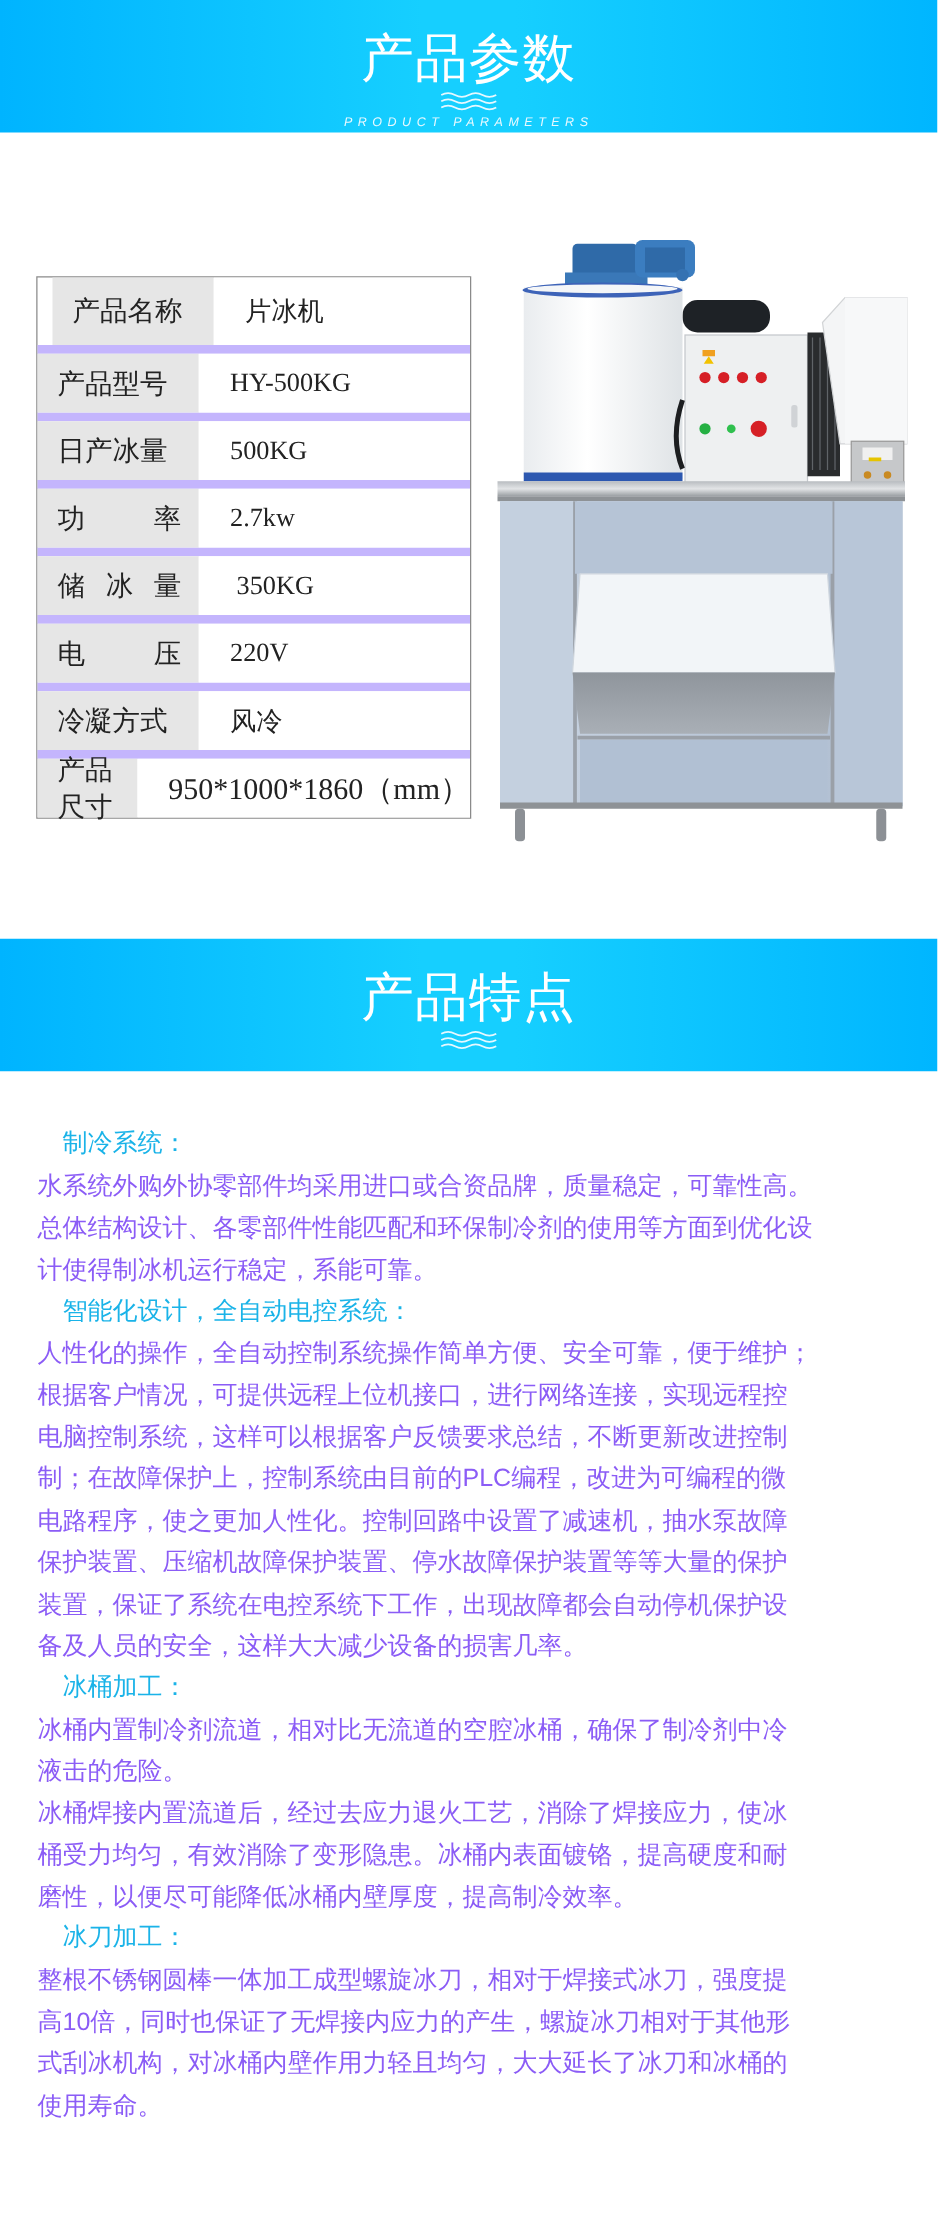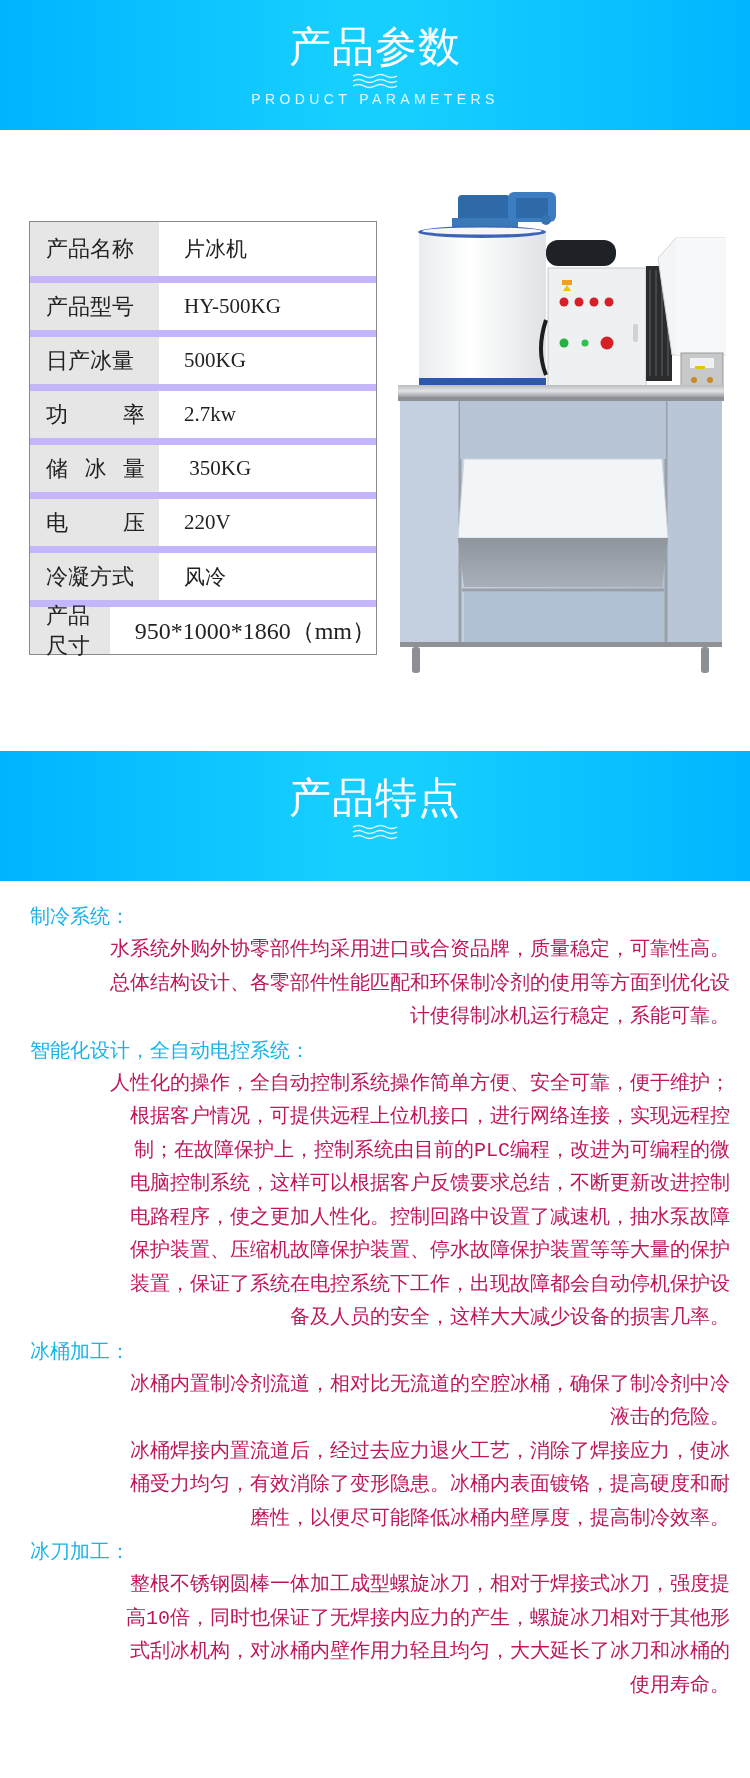--- a/index.html
+++ b/index.html
@@ -1,67 +1,67 @@
 <!DOCTYPE html>
 <html><head>
 <meta charset="utf-8">
 <style>
   * { margin: 0; padding: 0; box-sizing: border-box; }
   html, body { width: 750px; background: #ffffff; }
   body { position: relative; width: 750px; height: 1778px; overflow: hidden; font-family: "DejaVu Sans", sans-serif; }
 
   .banner {
-    position: absolute; left: 0; width: 750px; height: 130px;
+    position: absolute; left: 0; width: 750px; height: 106px;
     background: linear-gradient(90deg, #00b4ff 0%, #16cfff 45%, #16cfff 55%, #00b6ff 100%);
     color: #fff; text-align: center;
   }
   .banner .title {
     position: absolute; left: 0; right: 0; top: 22px;
     font-size: 42px; line-height: 50px; font-weight: normal; letter-spacing: 1px;
     font-family: "DejaVu Sans", sans-serif;
   }
   .banner .wave { position: absolute; left: 352px; top: 73px; width: 46px; height: 16px; }
   .banner .sub {
     position: absolute; left: 0; right: 0; top: 92px;
-    font-size: 14px; letter-spacing: 4.4px; font-family: "Liberation Sans", sans-serif;
-    color: #e8f9ff; line-height: 14px;
+    font-size: 10px; letter-spacing: 4.4px; font-family: "Liberation Sans", sans-serif;
+    color: #e8f9ff; line-height: 14px; font-style: italic;
   }
 
   
   .spec-table {
     position: absolute; left: 29px; top: 221px; width: 348px;
     border: 1px solid #8a8a8a; border-collapse: collapse;
   }
   .spec-row { display: flex; height: 54px; border-top: 7px solid #c4b5fd; }
-  .spec-row:first-child { border-top: none; }
+  .spec-row:first-child { border-top: none; margin-left: 12px; }
   .spec-label {
     width: 129px; background: #e6e6e6; color: #222;
     font-family: "DejaVu Serif", serif; font-size: 22px;
     display: flex; align-items: center; padding-left: 16px;
   }
   .spec-label.spread { justify-content: space-between; padding-right: 14px; }
   .spec-value {
     flex: 1; background: #fff; color: #222;
     font-family: "Liberation Serif", serif; font-size: 21px;
     display: flex; align-items: center; padding-left: 25px; white-space: nowrap; overflow: visible;
   }
 
   
   .product { position: absolute; left: 396px; top: 190px; width: 330px; height: 490px; }
 
   
   .features { position: absolute; left: 30px; top: 900px; width: 700px; }
   .feat-head {
     color: #1ab3e8; font-size: 20px; line-height: 33px;
-    font-family: Liberation Serif, serif;
+    font-family: Liberation Mono, monospace;
+    margin-left: 20px;
   }
   .feat-para {
-    color: #be185d; font-size: 20px; line-height: 33.5px;
-    font-family: Liberation Mono, monospace;
-    text-align: right;
+    color: #8b5cf6; font-size: 20px; line-height: 33.5px;
+    font-family: Liberation Sans, sans-serif;
   }
 </style>
 </head>
 <body>
 
 <div class="banner" style="top:0;">
   <div class="title">产品参数</div>
   <svg class="wave" viewBox="0 0 46 16">
     <path d="M1 3 q5.5 -3 11 0 t11 0 t11 0 t11 0" fill="none" stroke="#e6f8ff" stroke-width="1.4"></path>
     <path d="M1 8 q5.5 -3 11 0 t11 0 t11 0 t11 0" fill="none" stroke="#e6f8ff" stroke-width="1.4"></path>
@@ -215,22 +215,22 @@
     <div class="feat-head">制冷系统：</div>
     <div class="feat-para">水系统外购外协零部件均采用进口或合资品牌，质量稳定，可靠性高。</div>
     <div class="feat-para">总体结构设计、各零部件性能匹配和环保制冷剂的使用等方面到优化设</div>
     <div class="feat-para">计使得制冰机运行稳定，系能可靠。</div>
   </div>
 
   <div>
     <div class="feat-head">智能化设计，全自动电控系统：</div>
     <div class="feat-para">人性化的操作，全自动控制系统操作简单方便、安全可靠，便于维护；</div>
     <div class="feat-para">根据客户情况，可提供远程上位机接口，进行网络连接，实现远程控</div>
+    <div class="feat-para">电脑控制系统，这样可以根据客户反馈要求总结，不断更新改进控制</div>
     <div class="feat-para">制；在故障保护上，控制系统由目前的PLC编程，改进为可编程的微</div>
-    <div class="feat-para">电脑控制系统，这样可以根据客户反馈要求总结，不断更新改进控制</div>
     <div class="feat-para">电路程序，使之更加人性化。控制回路中设置了减速机，抽水泵故障</div>
     <div class="feat-para">保护装置、压缩机故障保护装置、停水故障保护装置等等大量的保护</div>
     <div class="feat-para">装置，保证了系统在电控系统下工作，出现故障都会自动停机保护设</div>
     <div class="feat-para">备及人员的安全，这样大大减少设备的损害几率。</div>
   </div>
 
   <div>
     <div class="feat-head">冰桶加工：</div>
     <div class="feat-para">冰桶内置制冷剂流道，相对比无流道的空腔冰桶，确保了制冷剂中冷</div>
     <div class="feat-para">液击的危险。</div>

